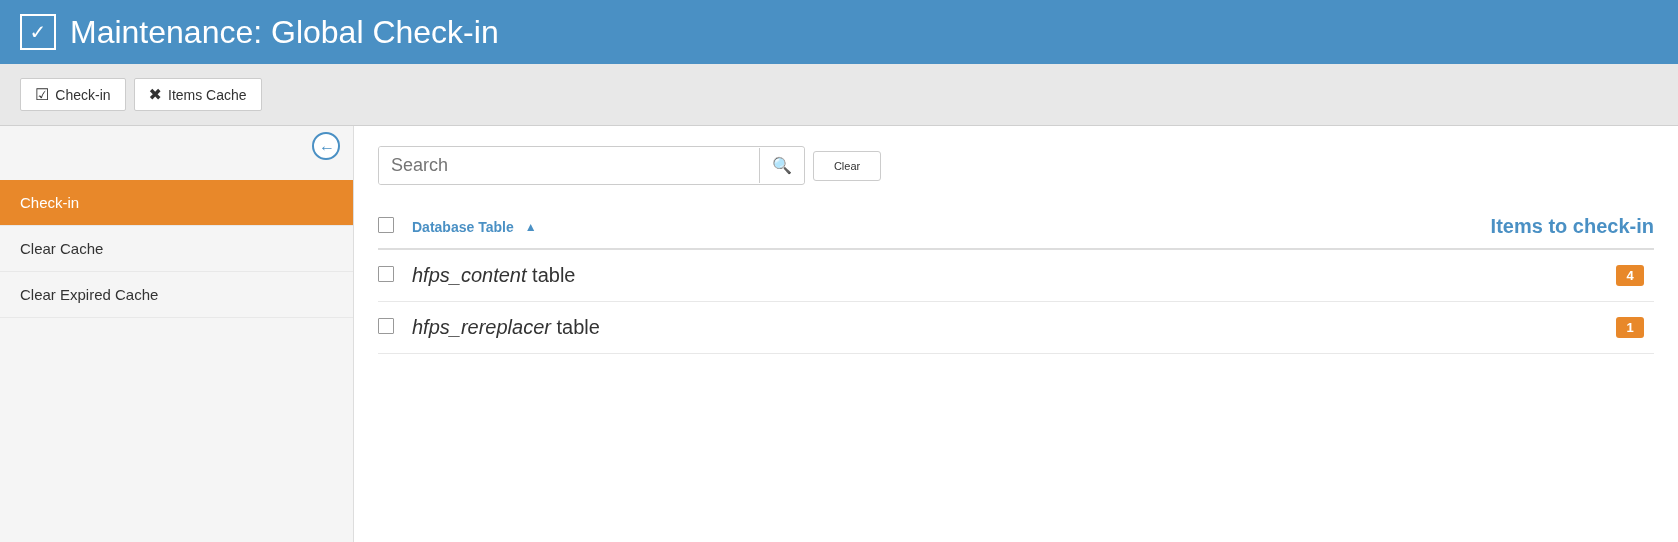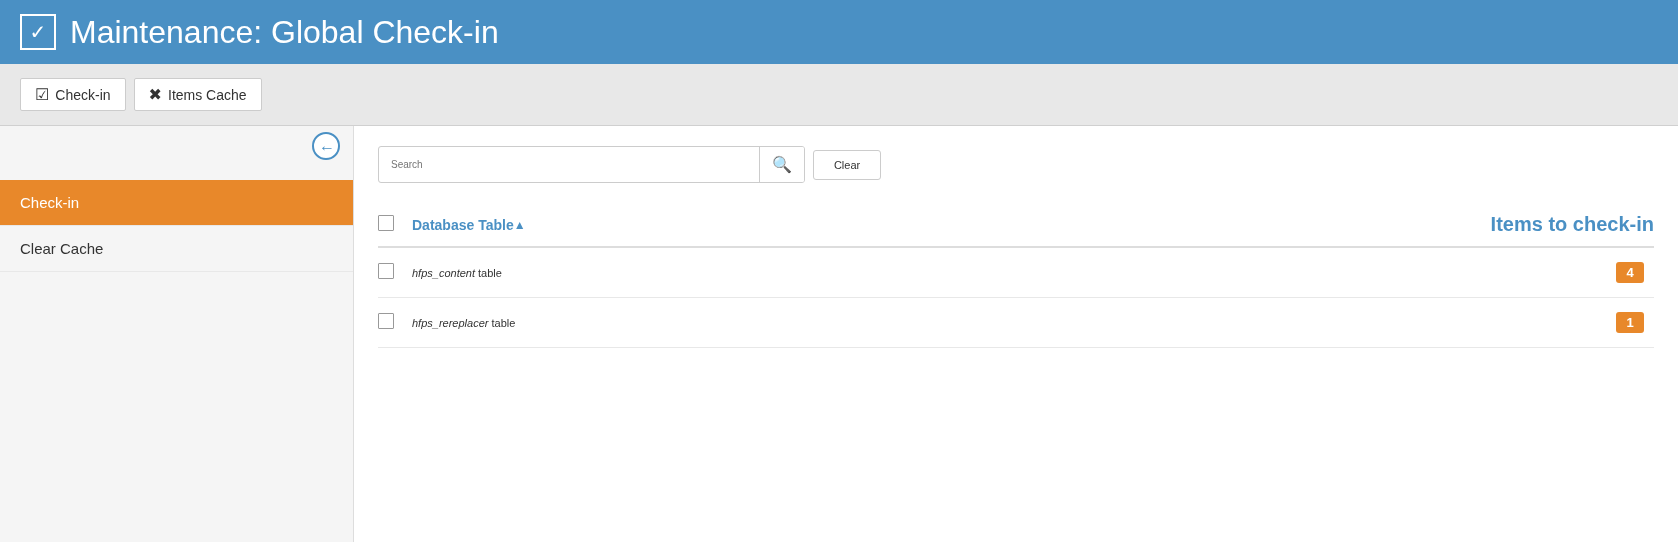--- a/index.html
+++ b/index.html
@@ -120,21 +120,21 @@
       align-items: center;
       border: 1px solid #ccc;
       border-radius: 3px;
       overflow: hidden;
       background: white;
     }
     .search-input {
       border: none;
       outline: none;
       padding: 8px 12px;
-      font-size: 10px;
+      font-size: 18px;
       width: 380px;
       color: #999;
     }
     .search-btn {
       background: white;
       border: none;
       border-left: 1px solid #ccc;
       padding: 8px 12px;
       cursor: pointer;
       font-size: 16px;
@@ -161,21 +161,21 @@
       width: 34px;
       flex-shrink: 0;
     }
     .table-header .col-name {
       flex: 1;
       color: #4a90c4;
       font-weight: bold;
       font-size: 14px;
       display: flex;
       align-items: center;
-      gap: 0;
+      gap: 11px;
       cursor: pointer;
     }
     .table-header .col-items {
       width: 200px;
       text-align: right;
       color: #4a90c4;
       font-weight: bold;
       font-size: 20px;
     }
     .sort-arrow {
@@ -189,21 +189,21 @@
       padding: 14px 0;
       border-bottom: 1px solid #e8e8e8;
     }
     .table-row .col-check {
       width: 34px;
       flex-shrink: 0;
     }
     .table-row .col-name {
       flex: 1;
       font-style: italic;
-      font-size: 11px;
+      font-size: 20px;
       color: #333;
     }
     .table-row .col-name .table-word {
       font-style: normal;
     }
     .table-row .col-items {
       width: 200px;
       text-align: right;
       padding-right: 10px;
     }
@@ -258,20 +258,23 @@
     <text x="7" y="19" font-size="16" fill="#4a90c4">←</text>
   </svg></span>
     </div>
     <nav class="sidebar-nav">
       <div class="sidebar-item active">
         <span>Check-in</span>
       </div>
       <div class="sidebar-item">
         <span>Clear Cache</span>
       </div>
+      <div class="sidebar-item">
+        <span>Clear Expired Cache</span>
+      </div>
     </nav>
   </div>
 
   <div class="content">
 
     <div class="search-row">
       <div class="search-input-wrap">
         <input class="search-input" type="text" placeholder="Search" style="">
         <button class="search-btn">
           <span>🔍</span>

